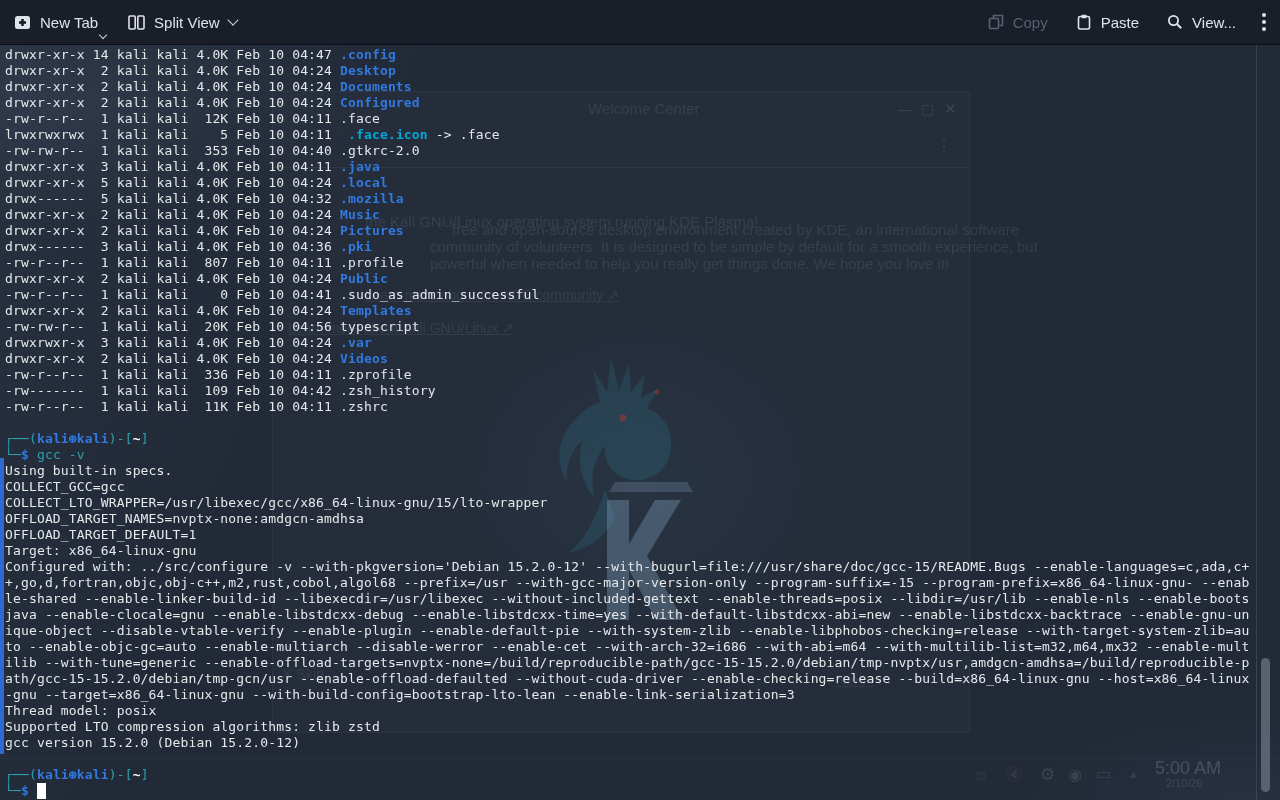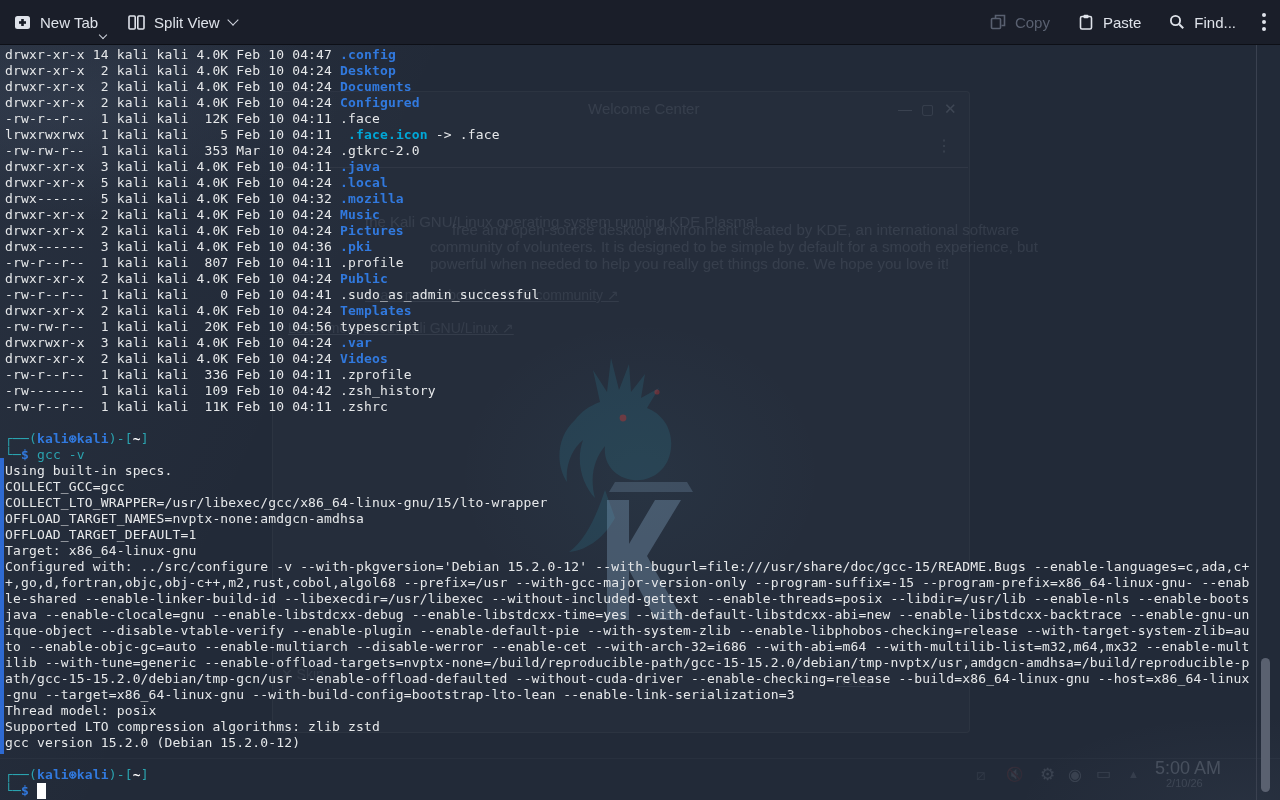--- a/index.html
+++ b/index.html
@@ -99,21 +99,21 @@
           <rect x="2.5" y="2.5" width="11" height="12.5" rx="1.5" fill="none" stroke="#dfe3ea" stroke-width="1.6"></rect>
           <rect x="5.5" y="0.8" width="5" height="3.4" rx="1" fill="#dfe3ea"></rect>
         </svg>
         <span>Paste</span>
       </div>
       <div class="tbtn right">
         <svg class="ticon" width="16" height="16" viewBox="0 0 16 16">
           <circle cx="6.5" cy="6.5" r="4.6" fill="none" stroke="#dfe3ea" stroke-width="1.8"></circle>
           <line x1="10.2" y1="10.2" x2="14.2" y2="14.2" stroke="#dfe3ea" stroke-width="2"></line>
         </svg>
-        <span>Find...</span>
+        <span>View...</span>
       </div>
       <div class="kebab">
           <i></i>
           <i></i>
           <i></i>
         </div>
     </div>
   </div>
 
   <div id="term">
@@ -163,21 +163,21 @@
         <div class="ghost" style="left: 1096px; top: 719px; font-size: 16px; opacity: 0.12;">▭</div>
         <div class="ghost" style="left: 1128px; top: 723px; font-size: 11px; opacity: 0.1;">▲</div>
       </div>
 
     <pre id="terminal-text"><span><span class="w">drwxr-xr-x 14 kali kali 4.0K Feb 10 04:47 </span><span class="b">.config</span></span>
 <span><span class="w">drwxr-xr-x  2 kali kali 4.0K Feb 10 04:24 </span><span class="b">Desktop</span></span>
 <span><span class="w">drwxr-xr-x  2 kali kali 4.0K Feb 10 04:24 </span><span class="b">Documents</span></span>
 <span><span class="w">drwxr-xr-x  2 kali kali 4.0K Feb 10 04:24 </span><span class="b">Configured</span></span>
 <span><span class="w">-rw-r--r--  1 kali kali  12K Feb 10 04:11 </span><span class="w">.face</span></span>
 <span><span class="w">lrwxrwxrwx  1 kali kali    5 Feb 10 04:11 </span><span class="c">.face.icon</span><span class="w"> -&gt; .face</span></span>
-<span><span class="w">-rw-rw-r--  1 kali kali  353 Mar 10 04:24 </span><span class="w">.gtkrc-2.0</span></span>
+<span><span class="w">-rw-rw-r--  1 kali kali  353 Feb 10 04:40 </span><span class="w">.gtkrc-2.0</span></span>
 <span><span class="w">drwxr-xr-x  3 kali kali 4.0K Feb 10 04:11 </span><span class="b">.java</span></span>
 <span><span class="w">drwxr-xr-x  5 kali kali 4.0K Feb 10 04:24 </span><span class="b">.local</span></span>
 <span><span class="w">drwx------  5 kali kali 4.0K Feb 10 04:32 </span><span class="b">.mozilla</span></span>
 <span><span class="w">drwxr-xr-x  2 kali kali 4.0K Feb 10 04:24 </span><span class="b">Music</span></span>
 <span><span class="w">drwxr-xr-x  2 kali kali 4.0K Feb 10 04:24 </span><span class="b">Pictures</span></span>
 <span><span class="w">drwx------  3 kali kali 4.0K Feb 10 04:36 </span><span class="b">.pki</span></span>
 <span><span class="w">-rw-r--r--  1 kali kali  807 Feb 10 04:11 </span><span class="w">.profile</span></span>
 <span><span class="w">drwxr-xr-x  2 kali kali 4.0K Feb 10 04:24 </span><span class="b">Public</span></span>
 <span><span class="w">-rw-r--r--  1 kali kali    0 Feb 10 04:41 </span><span class="w">.sudo_as_admin_successful</span></span>
 <span><span class="w">drwxr-xr-x  2 kali kali 4.0K Feb 10 04:24 </span><span class="b">Templates</span></span>

